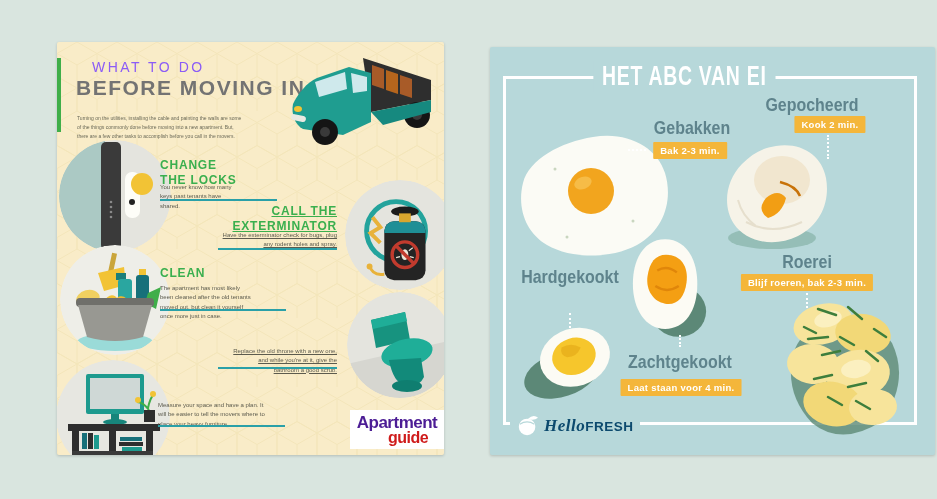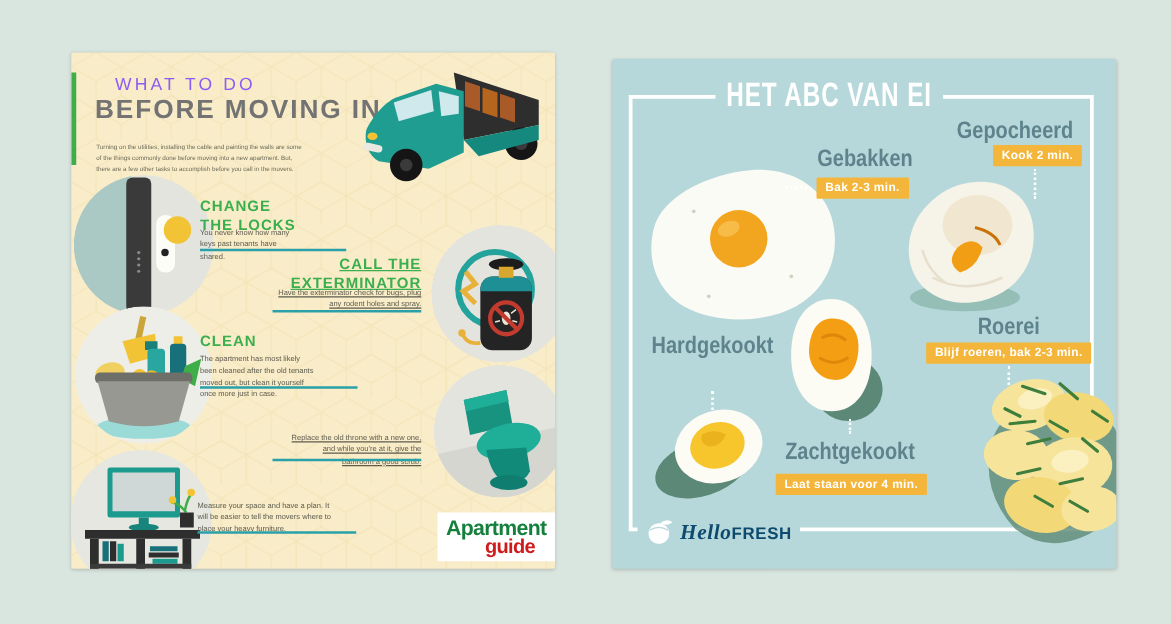--- a/index.html
+++ b/index.html
@@ -15,25 +15,25 @@
   .l-title1{left:20px;top:17px;font-size:14px;letter-spacing:2.5px;color:#8b5cf6;margin-left:15px;}
   .l-title2{left:19px;top:34px;font-size:21px;font-weight:700;letter-spacing:1.5px;color:#737373;}
   .l-intro{left:20px;top:72px;width:168px;font-size:5px;line-height:1.75;color:#6b6a58;}
   .truck{left:230px;top:10px;}
   .circ{position:absolute;border-radius:50%;overflow:hidden;}
   .sec-h{position:absolute;font-size:12px;font-weight:700;letter-spacing:.8px;line-height:1.25;color:#3aaf4e;white-space:pre-line;}
   .sec-b{position:absolute;font-size:6px;line-height:1.55;color:#5c5b4e;}
   .sec-u{position:absolute;height:2px;background:#2aa0a8;}
   .ra{text-align:right;text-decoration:underline;}
   .aglogo{right:0;top:368px;width:94px;height:39px;background:#fff;text-align:center;}
-  .ag1{font-size:17px;font-weight:900;color:#15803d;letter-spacing:-.5px;margin-top:4px;line-height:1;}
+  .ag1{font-size:17px;font-weight:900;color:#4c1d95;letter-spacing:-.5px;margin-top:4px;line-height:1;}
   .ag2{font-size:16px;font-weight:900;color:#cf1b1b;letter-spacing:-.5px;line-height:.9;padding-left:22px;}
 
   
-  #rcard{left:490px;top:47px;width:403px;height:408px;background:#b7d8da;}
+  #rcard{left:490px;top:47px;width:445px;height:408px;background:#b7d8da;}
   .frame{position:absolute;left:13px;top:29px;right:18px;bottom:30px;border:3px solid #fff;}
   .r-title-wrap{position:absolute;left:0;right:56px;top:14px;display:flex;justify-content:center;}
   .r-title{background:#b7d8da;padding:0 12px;font-size:27px;font-weight:700;letter-spacing:1px;color:#fff;transform:scaleX(.72);white-space:nowrap;}
   .elabel{position:absolute;font-size:19px;font-weight:700;color:#5e838c;white-space:nowrap;transform:translateX(-50%) scaleX(.84);}
   .badge{position:absolute;background:#f4b63a;color:#fff;font-size:9.5px;font-weight:700;letter-spacing:.3px;padding:3px 7px 3px;white-space:nowrap;transform:translateX(-50%);border-radius:1px;}
   .dot-v{position:absolute;width:0;border-left:2px dotted #fff;}
   .dot-h{position:absolute;height:0;border-top:2px dotted #fff;}
   .hflogo{position:absolute;left:20px;top:366px;height:26px;background:#b7d8da;display:flex;align-items:center;padding:0 7px;gap:5px;color:#0c4a6e;}
   .hf-hello{font-family:"Liberation Serif",serif;font-style:italic;font-weight:700;font-size:17px;letter-spacing:.5px;}
   .hf-fresh{font-weight:700;font-size:13.5px;letter-spacing:.5px;}

